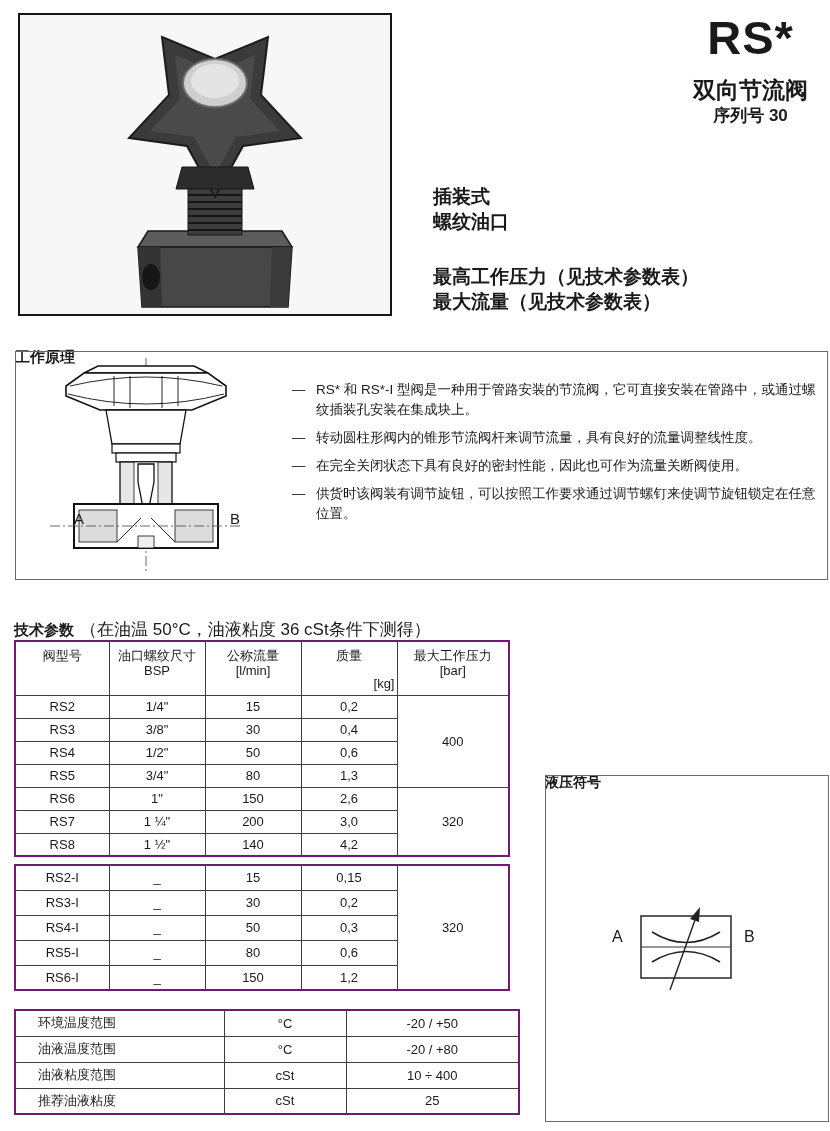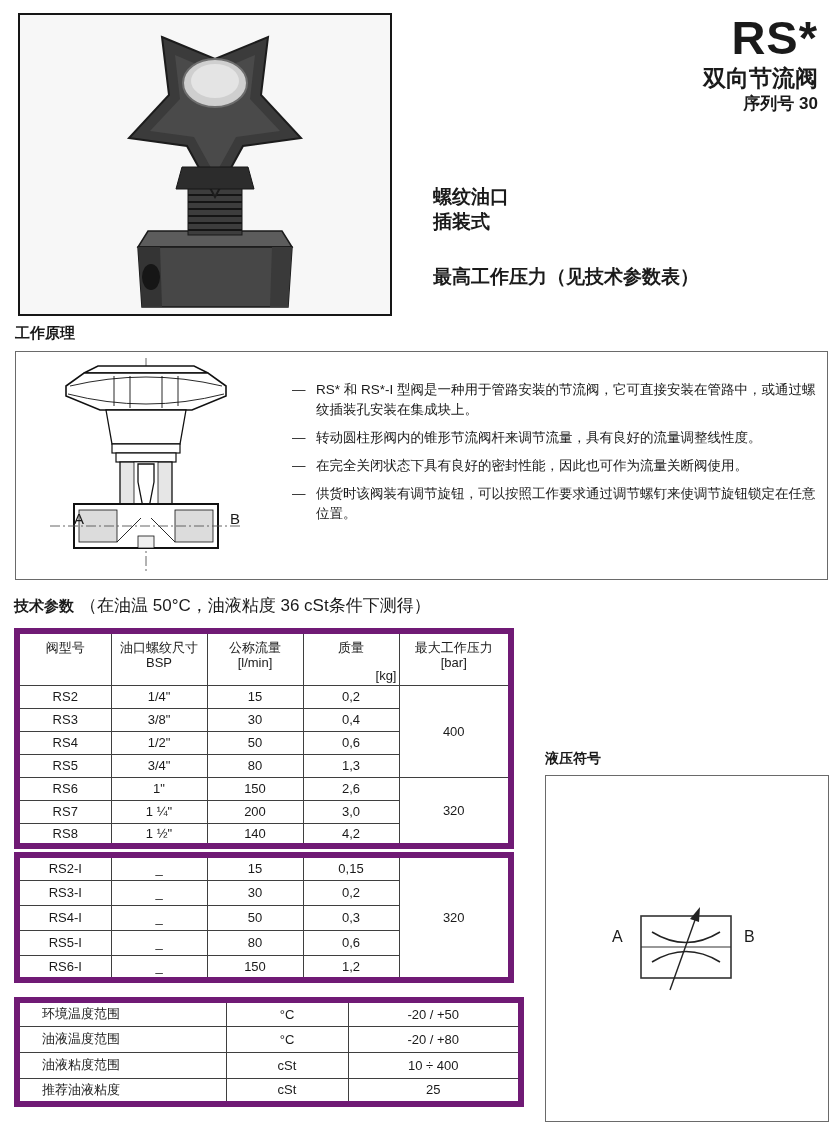--- a/index.html
+++ b/index.html
@@ -5,43 +5,43 @@
   html,body{margin:0;padding:0;background:#e8e8e8;}
   .page{position:relative;width:830px;height:1131px;background:#ffffff;
         font-family:"Liberation Sans","DejaVu Sans",sans-serif;color:#1a1a1a;overflow:hidden;margin:0 auto;}
   .abs{position:absolute;}
 
   
   .photo-frame{left:18px;top:13px;width:374px;height:303px;border:2px solid #161616;
                box-sizing:border-box;background:#f7f7f7;}
 
   
-  .title-block{top:12px;right:12px;text-align:right;line-height:1.1;}
+  .title-block{top:12px;right:22px;text-align:center;line-height:1.1;}
   .title-model{font-size:47px;font-weight:bold;letter-spacing:1px;}
-  .title-sub{font-size:23px;font-weight:bold;margin-top:2px;}
+  .title-sub{font-size:23px;font-weight:bold;margin-top:14px;}
   .title-series{font-size:17px;font-weight:bold;margin-top:4px;}
 
   
   .intro{left:433px;top:184px;font-size:19px;font-weight:bold;line-height:25px;}
   .intro .gap{margin-top:30px;}
 
-  .sec-title{font-size:15px;font-weight:bold;}
+  .sec-title{font-size:15px;font-weight:bold;margin-top:24px;}
   .wp-title{left:15px;top:324px;}
   .wp-box{left:15px;top:351px;width:813px;height:229px;border:1px solid #6a6a6a;box-sizing:border-box;}
   .wp-diagram{position:absolute;left:30px;top:4px;}
   .port-label{position:absolute;font-size:15px;color:#1a1a1a;}
   .bullets{position:absolute;left:276px;top:28px;width:534px;font-size:13.5px;line-height:20px;}
   .bullet{position:relative;padding-left:24px;margin-bottom:8px;}
   .bullet .marker{position:absolute;left:0;top:0;}
 
   
   .tech-title{left:14px;top:594px;}
   .tech-note{font-size:17px;font-weight:normal;margin-left:6px;}
 
-  table.spec{border-collapse:collapse;position:absolute;border:6px solid #701a75;table-layout:fixed;}
+  table.spec{border-collapse:collapse;position:absolute;border:2px solid #701a75;table-layout:fixed;margin-top:12px;}
   table.spec td{border:1px solid #3f3f3f;text-align:center;font-size:13px;padding:0 2px;overflow:hidden;}
   .t1{left:14px;top:628px;}
   .t1 tr{height:23px;}
   .t1 tr.hdr{height:54px;}
   .t1 tr.hdr td{vertical-align:top;padding-top:6px;line-height:15px;}
   .t1 tr.hdr td .unit-gap{margin-top:13px;text-align:right;}
   .t2{left:14px;top:852px;padding-left:15px;}
   .t2 tr{height:25px;}
   .t3{left:14px;top:997px;}
   .t3 tr{height:26px;}
@@ -85,23 +85,24 @@
     </svg>
   </div>
 
   <div class="abs title-block">
     <div class="title-model">RS*</div>
     <div class="title-sub">双向节流阀</div>
     <div class="title-series">序列号 30</div>
   </div>
 
   <div class="abs intro">
+    <div>插装式</div>
     <div>螺纹油口</div>
-    <div>插装式</div>
     <div class="gap">最高工作压力（见技术参数表）</div>
+    <div>最大流量（见技术参数表）</div>
   </div>
 
   <div class="abs sec-title wp-title">工作原理</div>
   <div class="abs wp-box">
     <svg class="wp-diagram" width="210" height="222" viewBox="0 0 210 222">
 
       <line x1="100" y1="2" x2="100" y2="218" stroke="#555" stroke-width="0.9" stroke-dasharray="10 3 2 3"></line>
 
       <polygon points="52,10 148,10 162,17 38,17" fill="#fff" stroke="#111" stroke-width="1.4"></polygon>
       <polygon points="38,17 162,17 180,30 180,40 146,54 54,54 20,40 20,30" fill="#fff" stroke="#111" stroke-width="1.6"></polygon>

